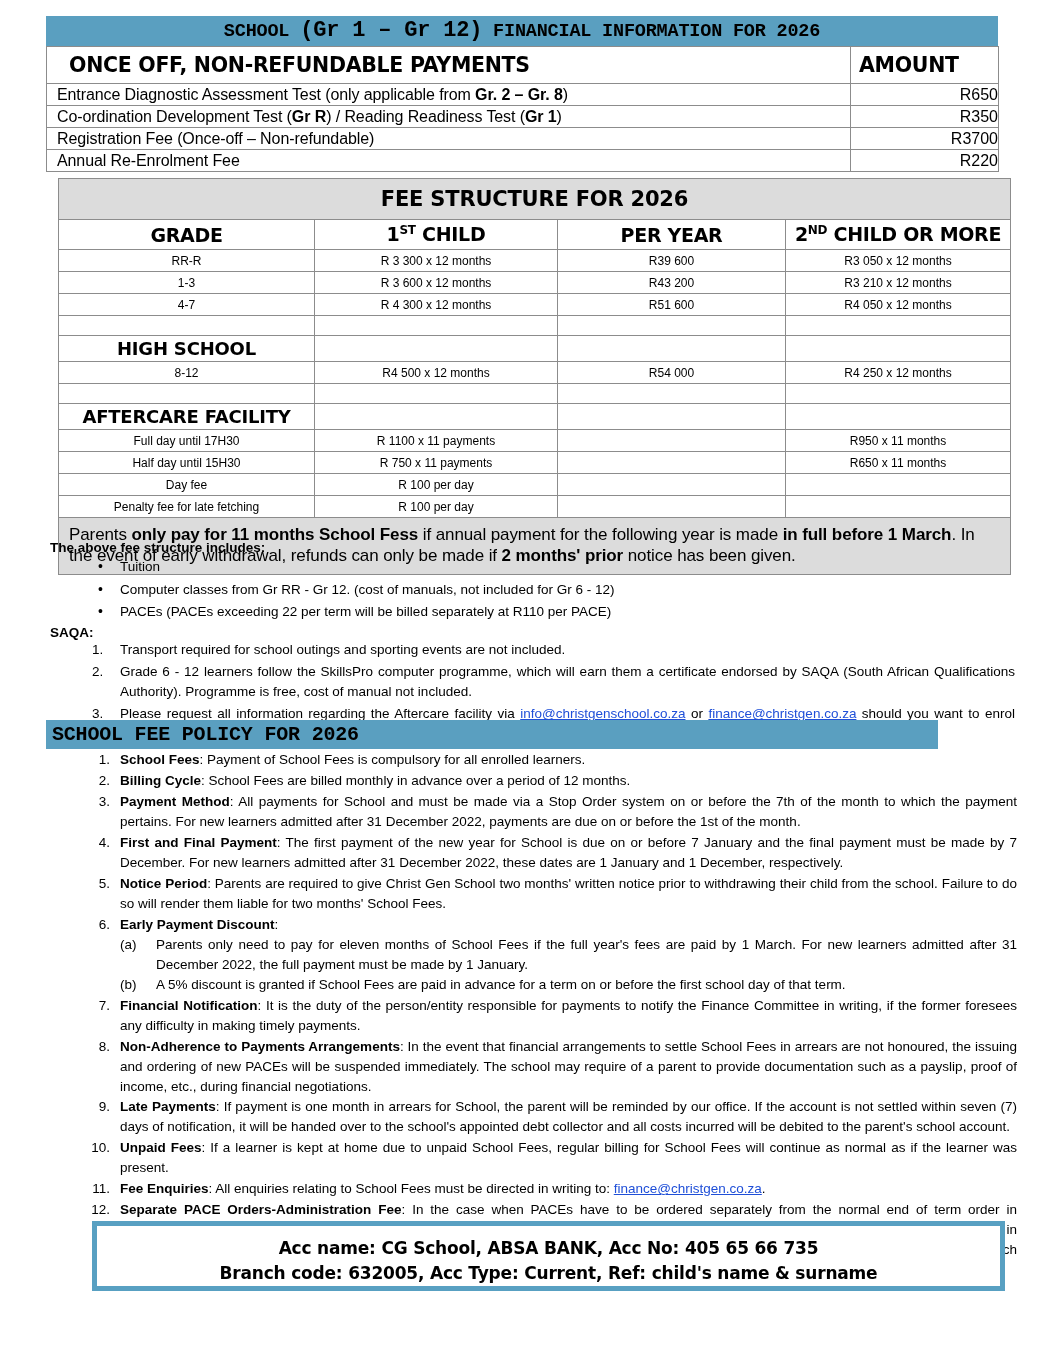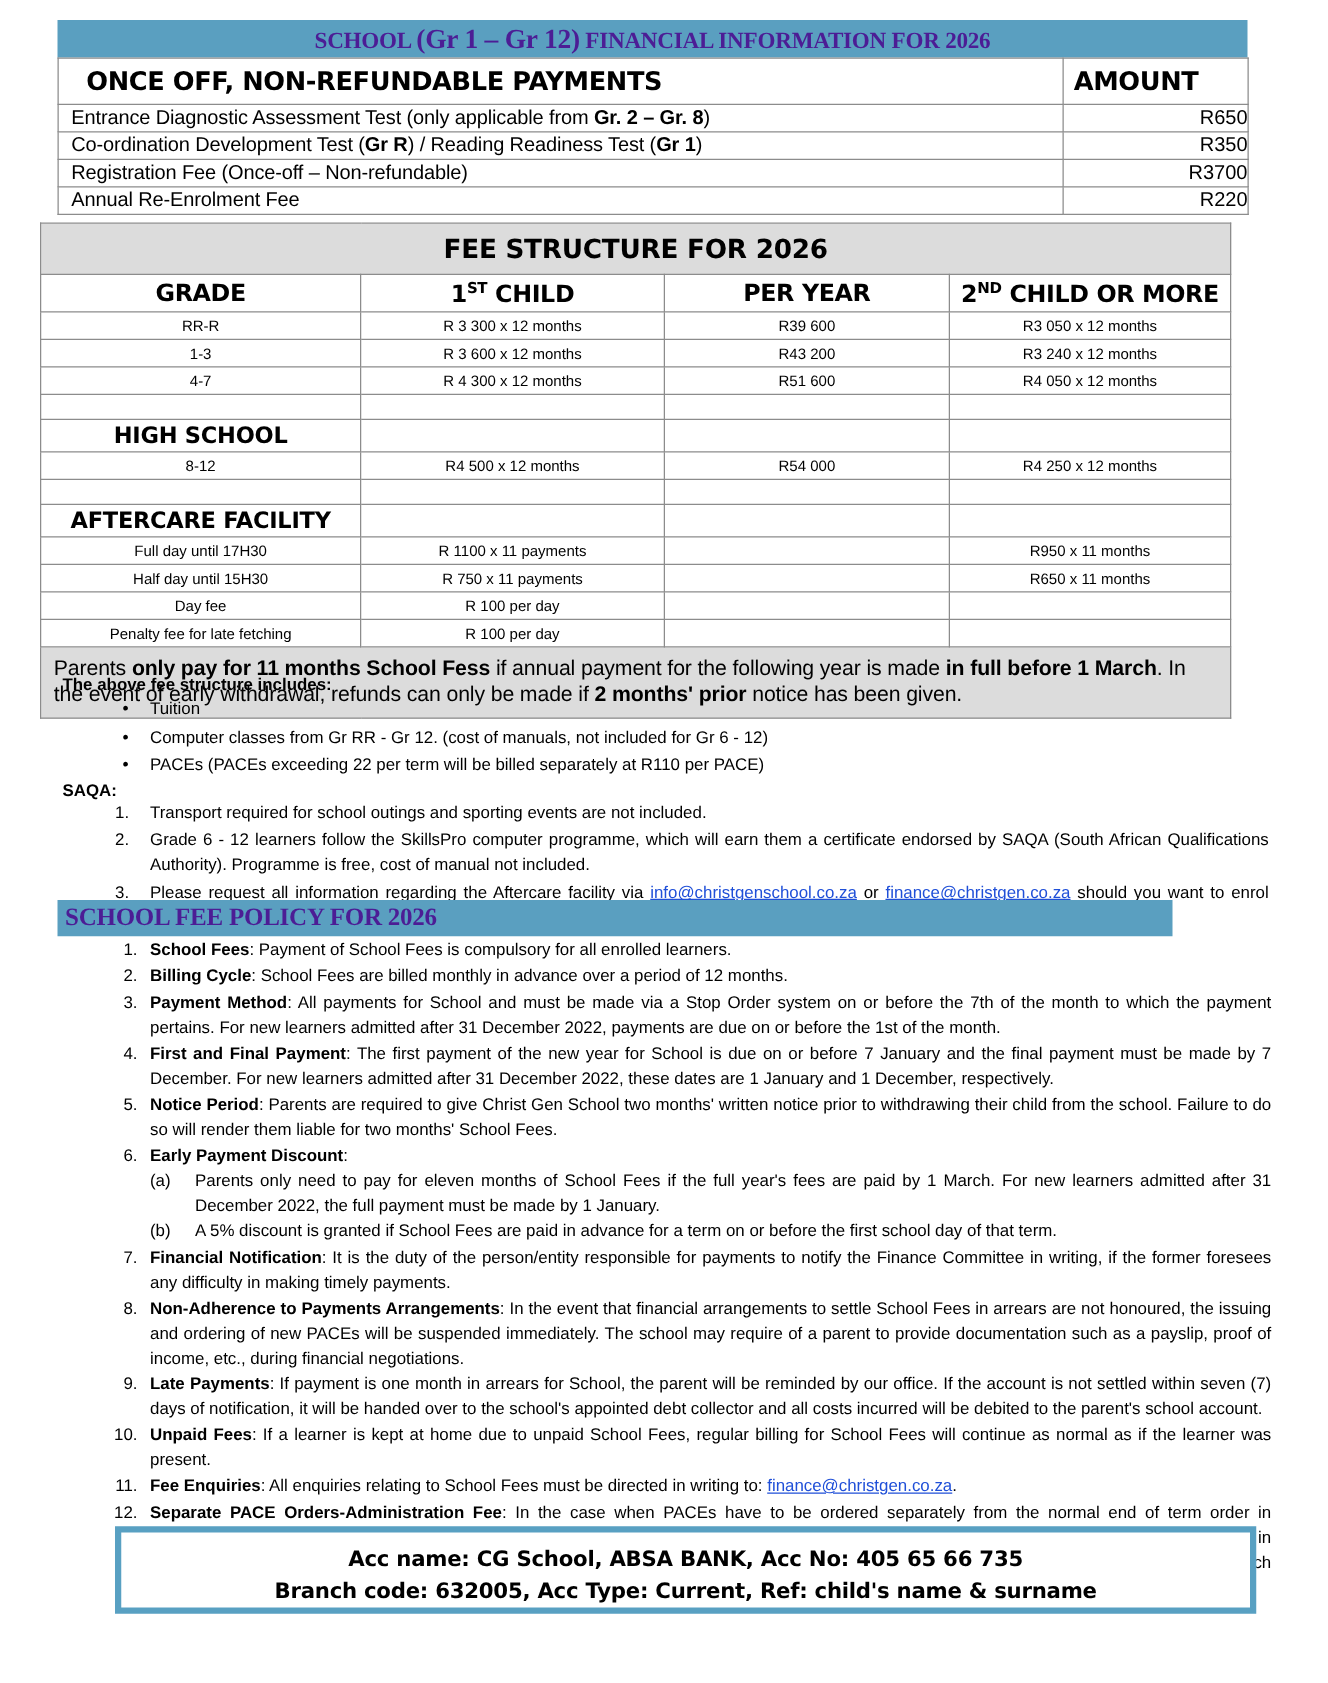--- a/index.html
+++ b/index.html
@@ -19,23 +19,23 @@
     position: relative;
     width: 1062px;
     height: 1346px;
     box-sizing: border-box;
     padding: 0;
   }
 
   
   .blue-banner {
     background: #5A9FC0;
-    color: #4c1d95;
-    font-weight: bold;
-    font-family: Liberation Serif, serif;
+    color: #000000;
+    font-weight: bold;
+    font-family: Liberation Mono, monospace;
   }
   .banner-top {
     position: absolute;
     left: 46px;
     top: 16px;
     width: 952px;
     height: 30px;
     line-height: 30px;
     text-align: center;
     font-size: 18.5px;
@@ -86,21 +86,21 @@
     height: 21px;
     font-size: 16px;
     padding-left: 8px;
     text-align: right;
   }
   .t1 b { font-weight: bold; }
 
   
   .t2 {
     position: absolute;
-    left: 32px;
+    left: 58px;
     top: 178px;
     width: 952px;
     border-collapse: collapse;
     table-layout: fixed;
   }
   .t2 td {
     border: 1px solid #8c8c8c;
     padding: 0;
     vertical-align: middle;
     text-align: center;
@@ -346,21 +346,21 @@
       <tr class="drow">
         <td>RR-R</td>
         <td>R 3 300 x 12 months</td>
         <td>R39 600</td>
         <td>R3 050 x 12 months</td>
       </tr>
       <tr class="drow">
         <td>1-3</td>
         <td>R 3 600 x 12 months</td>
         <td>R43 200</td>
-        <td>R3 240 x 12 months</td>
+        <td>R3 210 x 12 months</td>
       </tr>
       <tr class="drow">
         <td>4-7</td>
         <td>R 4 300 x 12 months</td>
         <td>R51 600</td>
         <td>R4 050 x 12 months</td>
       </tr>
       <tr class="blank">
         <td></td>
           <td></td>

